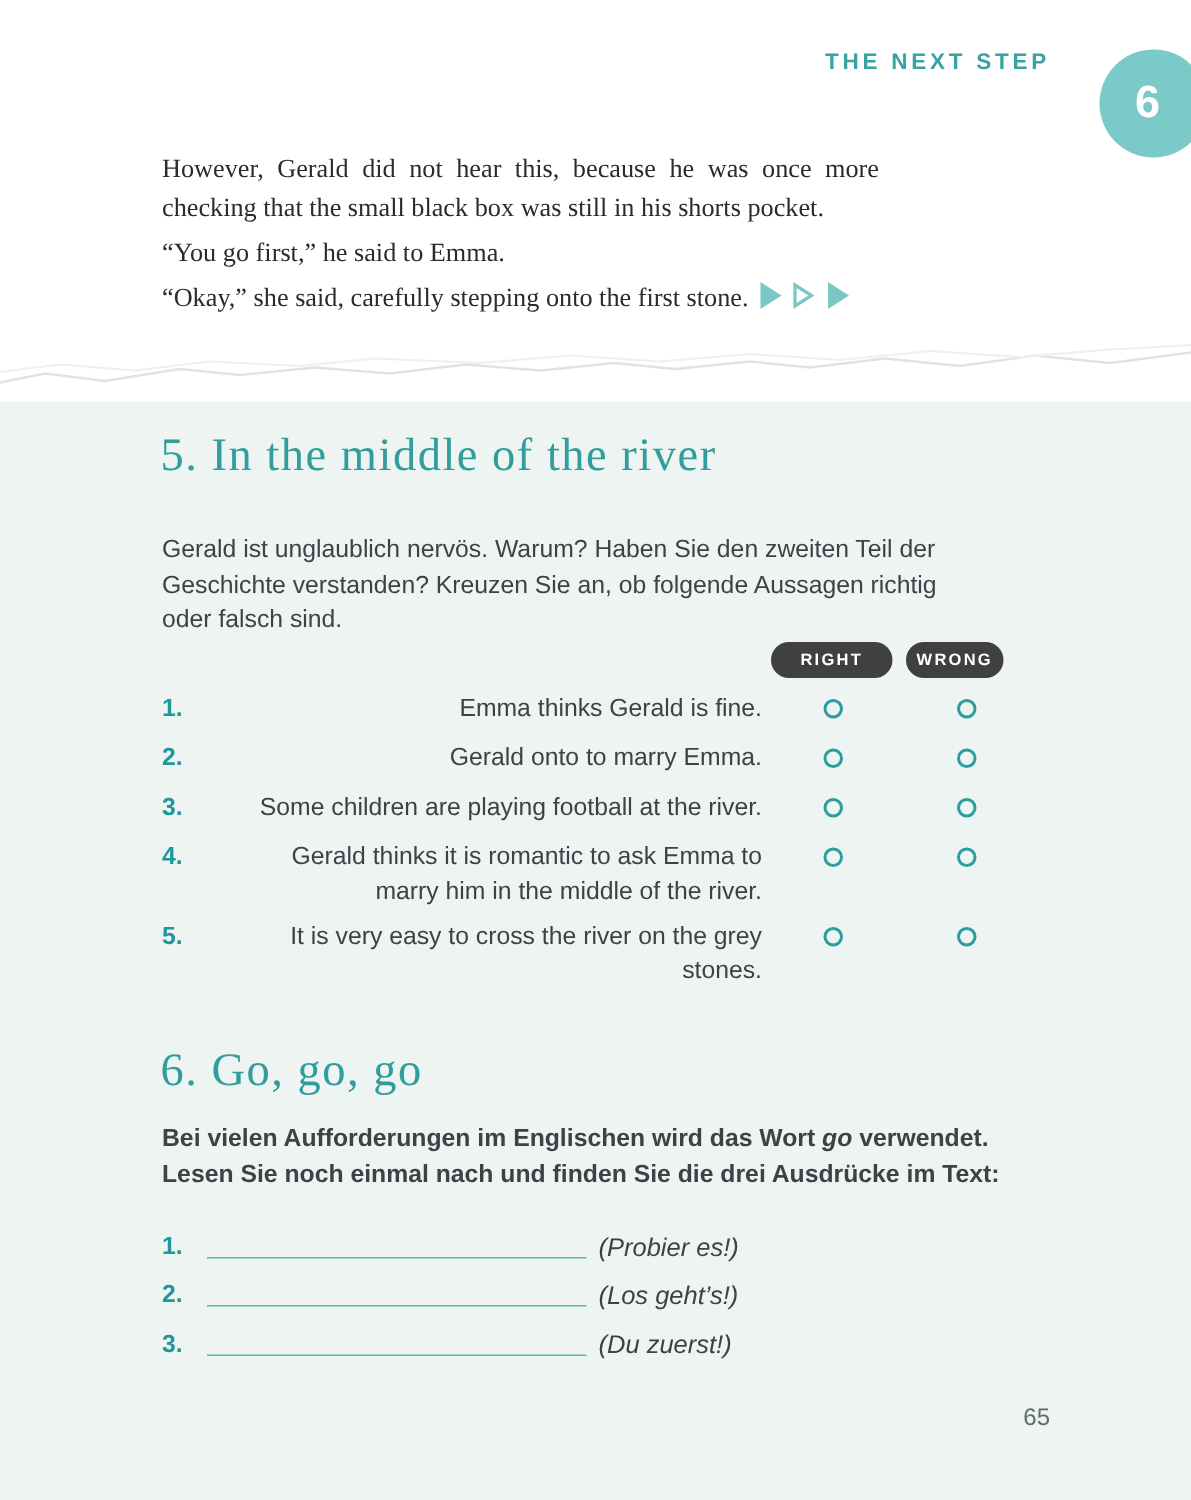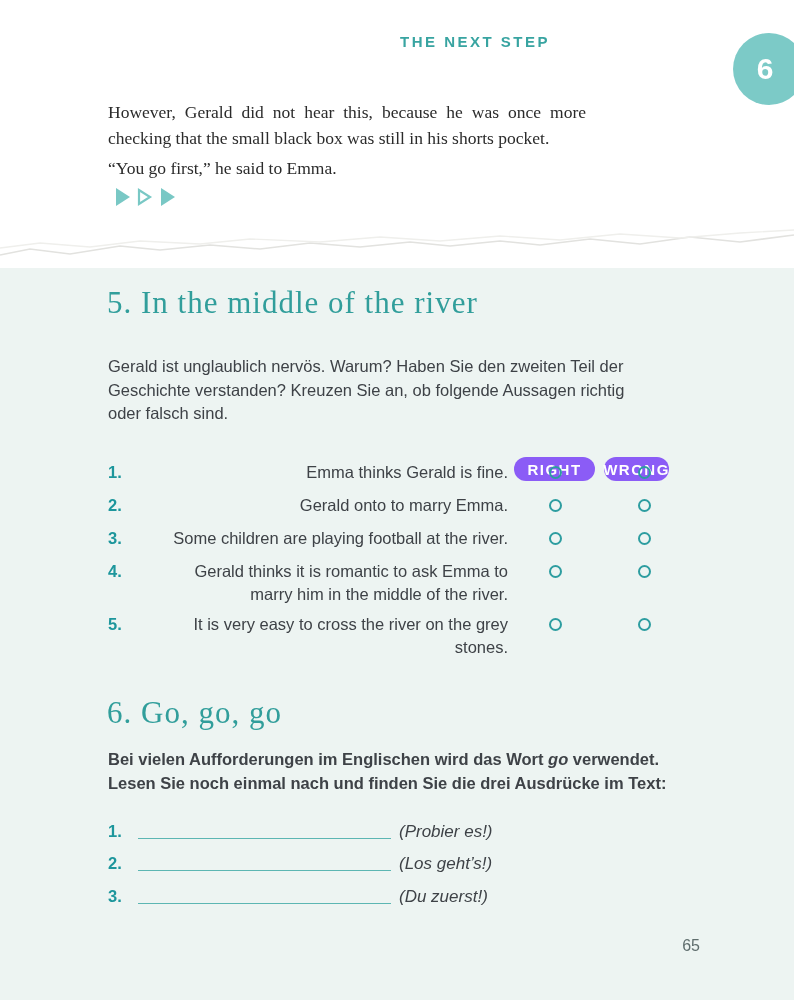--- a/index.html
+++ b/index.html
@@ -6,21 +6,21 @@
   body{width:794px;height:1000px;background:#ffffff;font-family:"Liberation Sans",sans-serif;}
   #page{position:relative;width:794px;height:1000px;overflow:hidden;background:#ffffff;}
 
   
   .panel{position:absolute;left:0;top:268px;width:794px;height:732px;background:#edf4f2;}
 
   
   .tear{position:absolute;left:0;top:215px;width:794px;height:55px;}
 
   
-  .header-title{position:absolute;left:400px;top:33px;width:300px;
+  .header-title{position:absolute;left:400px;top:33px;width:300px;text-align:right;
     font-size:15px;font-weight:700;letter-spacing:2.5px;color:#38a4a1;}
   .chapter-badge{position:absolute;left:733px;top:33px;width:72px;height:72px;border-radius:50%;
     background:#7ccac7;display:flex;align-items:center;justify-content:center;}
   .chapter-badge span{color:#ffffff;font-weight:700;font-size:30px;font-family:"Liberation Sans",sans-serif;
     position:relative;left:-4px;}
 
   
   .story{position:absolute;left:108px;top:99px;width:478px;font-family:"Liberation Serif",serif;
     font-size:17.5px;line-height:26px;color:#2b2b2b;}
   .story p{margin:0;}
@@ -35,23 +35,23 @@
   .ex5-title{top:285px;}
   .ex6-title{top:695px;}
 
   
   .instructions{position:absolute;left:108px;width:545px;font-size:16.5px;line-height:23.5px;color:#3e4247;}
   .ins5{top:339px;margin-top:16px;}
   .ins6{top:748px;width:592px;font-weight:bold;}
   .it{font-style:italic;}
 
   
-  .pill{position:absolute;top:428px;height:24px;border-radius:13px;background:#8b5cf6;
+  .pill{position:absolute;top:428px;height:24px;border-radius:13px;background:#404040;
     display:flex;align-items:center;justify-content:center;color:#ffffff;font-weight:700;
-    font-size:15px;letter-spacing:1.5px;margin-top:29px;}
+    font-size:11px;letter-spacing:1.5px;}
   .pill-right{left:514px;width:81px;}
   .pill-wrong{left:604px;width:65px;}
 
   
   .stmt{position:absolute;left:108px;width:400px;font-size:16.5px;line-height:23px;color:#3e4247;}
   .stmt .num{position:absolute;left:0;top:0;font-weight:700;color:#1d969c;}
   .stmt .txt{display:block;margin-left:44px;text-align:right;}
   .s1{top:461px;} .s2{top:494px;} .s3{top:527px;} .s4{top:560px;} .s5{top:613px;}
 
   .radio{position:absolute;width:9px;height:9px;border:2.2px solid #2d9da0;border-radius:50%;background:transparent;}
@@ -84,21 +84,21 @@
 
   <div class="header-title">THE NEXT STEP</div>
 
   <div class="chapter-badge">
     <span>6</span>
   </div>
 
   <div class="story">
     <p class="p1">However, Gerald did not hear this, because he was once more checking that the small black box was still in his shorts pocket.</p>
     <p class="p2">“You go first,” he said to Emma.</p>
-    <p class="p3"><span class="tri-icons"><svg width="62" height="20" viewBox="0 0 62 20">
+    <p class="p3"><span>“Okay,” she said, carefully stepping onto the first stone.</span><span class="tri-icons"><svg width="62" height="20" viewBox="0 0 62 20">
             <polygon points="1,1 1,19 15,10" fill="#79c8c5"></polygon>
             <polygon points="24,3 24,17 35,10" fill="none" stroke="#79c8c5" stroke-width="2.2"></polygon>
             <polygon points="46,1 46,19 60,10" fill="#79c8c5"></polygon>
           </svg></span></p>
   </div>
 
   <h2 class="ex-title ex5-title">5. In the middle of the river</h2>
 
   <div class="instructions ins5">Gerald ist unglaublich nervös. Warum? Haben Sie den zweiten Teil der Geschichte verstanden? Kreuzen Sie an, ob folgende Aussagen richtig oder falsch sind.</div>
 

